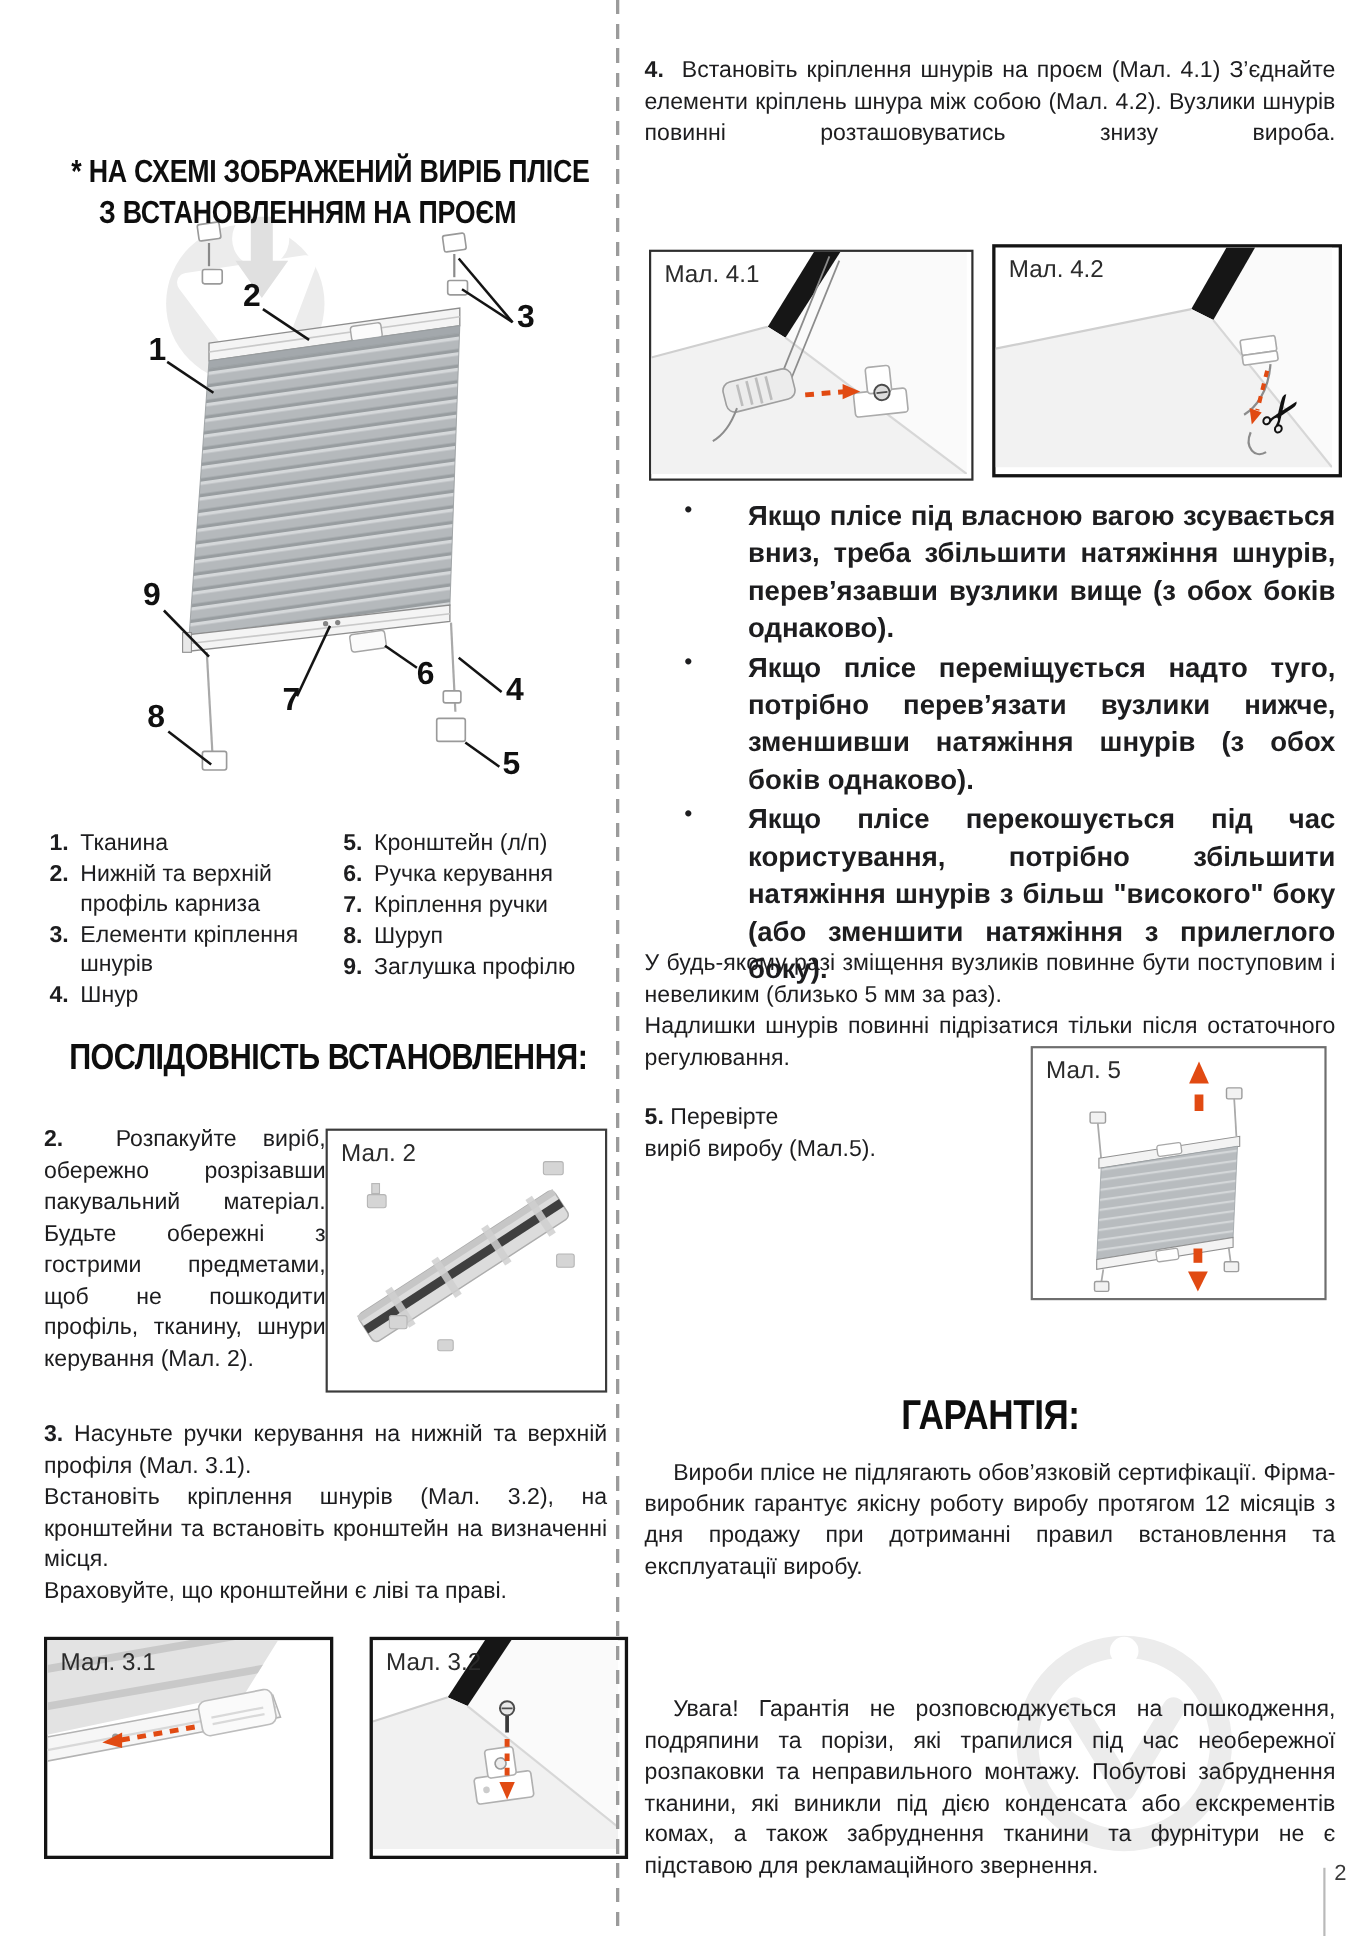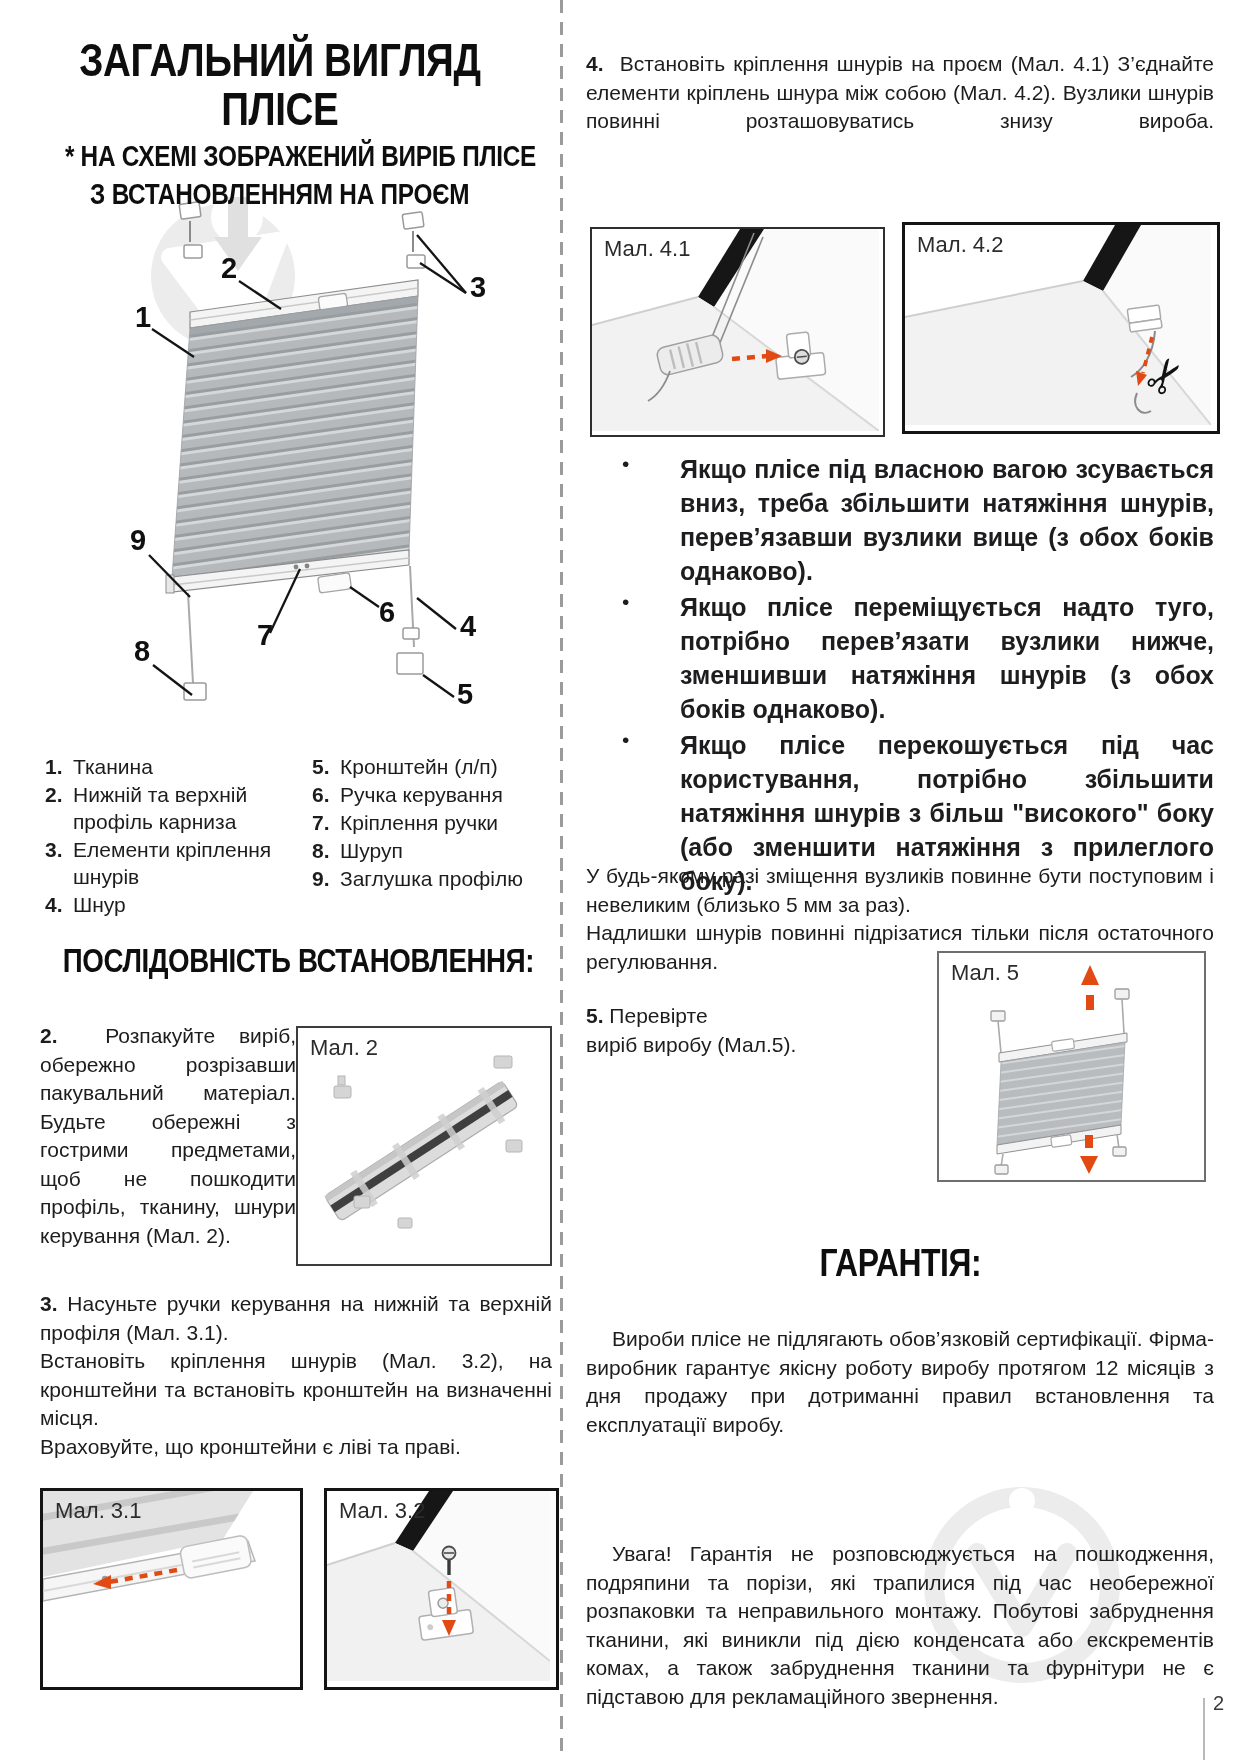--- a/index.html
+++ b/index.html
@@ -6,45 +6,41 @@
   body{font-family:"Liberation Sans",sans-serif;color:#1d1d1f;}
   .page{position:relative;width:1245px;height:1760px;background:#fff;overflow:hidden;margin:0 auto;}
   .abs{position:absolute;}
   .z1{z-index:2;}
   .divider{position:absolute;left:560px;top:0;width:3px;height:1760px;z-index:3;
     background:repeating-linear-gradient(to bottom,#9b9b9b 0 13px,transparent 13px 22px);}
   .cond{display:inline-block;transform:scaleX(.84);transform-origin:50% 50%;white-space:nowrap;}
   .title{font-weight:700;font-size:46px;line-height:1.06;color:#0e0e0e;text-align:center;letter-spacing:-.5px;}
   .sub{font-weight:700;font-size:29px;line-height:1.3;color:#0e0e0e;text-align:center;letter-spacing:-.3px;}
   .sech{font-weight:700;font-size:33px;color:#0e0e0e;text-align:center;letter-spacing:-.5px;}
-  .warrh{font-weight:700;font-size:38px;color:#0e0e0e;text-align:center;letter-spacing:-.5px;}
+  .warrh{font-weight:700;font-size:38px;color:#0e0e0e;text-align:center;letter-spacing:-.5px;margin-top:24px;}
   .body{font-size:21px;line-height:1.36;text-align:justify;}
   .jl{text-align-last:justify;}
   .b{font-weight:700;}
   .fig{position:absolute;background:#fff;z-index:2;}
   .figlabel{position:absolute;top:7px;left:12px;font-size:22px;color:#2b2b2b;z-index:2;}
   .legend-item{display:flex;font-size:21px;line-height:1.29;margin-bottom:1px;}
   .legend-num{font-weight:700;width:28px;flex:0 0 28px;}
   .bullet-row{display:flex;margin-bottom:2px;}
   .bullet-dot{flex:0 0 58px;padding-left:36px;font-size:21px;}
   .bullet-text{flex:1;font-size:25px;line-height:1.36;text-align:justify;font-weight:bold;}
   .pnum{font-size:20px;color:#3a3a3a;}
   .pline{position:absolute;left:1203px;top:1698px;width:2px;height:62px;background:#b9b9b9;}
   svg{display:block;}
 </style>
 </head>
 <body>
 
 <div class="page">
   <div class="divider"></div>
 
-  <div class="abs title z1" style="left:40px;top:36px;width:480px;">
-    <span class="cond">ЗАГАЛЬНИЙ ВИГЛЯД</span><br>
-    <span class="cond">ПЛІСЕ</span>
-  </div>
 
   <div class="abs sub z1" style="left:20px;top:138px;width:520px;">
     <span class="cond">* НА СХЕМІ ЗОБРАЖЕНИЙ ВИРІБ ПЛІСЕ</span><br>
     <span class="cond">З ВСТАНОВЛЕННЯМ НА ПРОЄМ</span>
   </div>
 
   <div class="abs" style="left:100px;top:195px;width:410px;height:520px;">
     <svg width="410" height="520" viewBox="0 0 410 520">
       <defs>
         <pattern id="pl" width="14" height="14" patternUnits="userSpaceOnUse" patternTransform="rotate(-8)">
@@ -223,21 +219,21 @@
         <line x1="-24" y1="4" x2="24" y2="4" stroke="#d9d9d9" stroke-width="2"></line>
         <line x1="-24" y1="10" x2="24" y2="10" stroke="#d9d9d9" stroke-width="2"></line>
       </g>
       <g>
         <line x1="134" y1="79" x2="66" y2="91" stroke="#e14a12" stroke-width="4.5" stroke-dasharray="8 7"></line>
         <polygon points="68,84 68,98 50,93" fill="#e14a12"></polygon>
       </g>
     </svg>
   </div>
 
-  <div class="fig" style="left:324px;top:1488px;width:229px;height:196px;border:3px solid #141414;">
+  <div class="fig" style="left:336px;top:1488px;width:229px;height:196px;border:3px solid #141414;">
     <span class="figlabel">Мал. 3.2</span>
     <svg width="223" height="190" viewBox="0 0 223 190">
       <polygon points="126,0 223,0 223,168 86,60" fill="#fafafa"></polygon>
       <polygon points="102,0 126,0 86,60 68,52" fill="#161616"></polygon>
       <polygon points="0,74 68,52 86,60 223,170 223,190 0,190" fill="#f1f1f1"></polygon>
       <line x1="0" y1="74" x2="68" y2="52" stroke="#cfcfcf" stroke-width="2"></line>
       <line x1="86" y1="60" x2="223" y2="170" stroke="#d7d7d7" stroke-width="2"></line>
       <g transform="translate(118,126) rotate(-8)">
         <rect x="-26" y="-4" width="52" height="24" rx="3" fill="#ffffff" stroke="#b0b0b0" stroke-width="1.5"></rect>
         <rect x="-13" y="-28" width="26" height="26" rx="3" fill="#ffffff" stroke="#b0b0b0" stroke-width="1.5"></rect>

